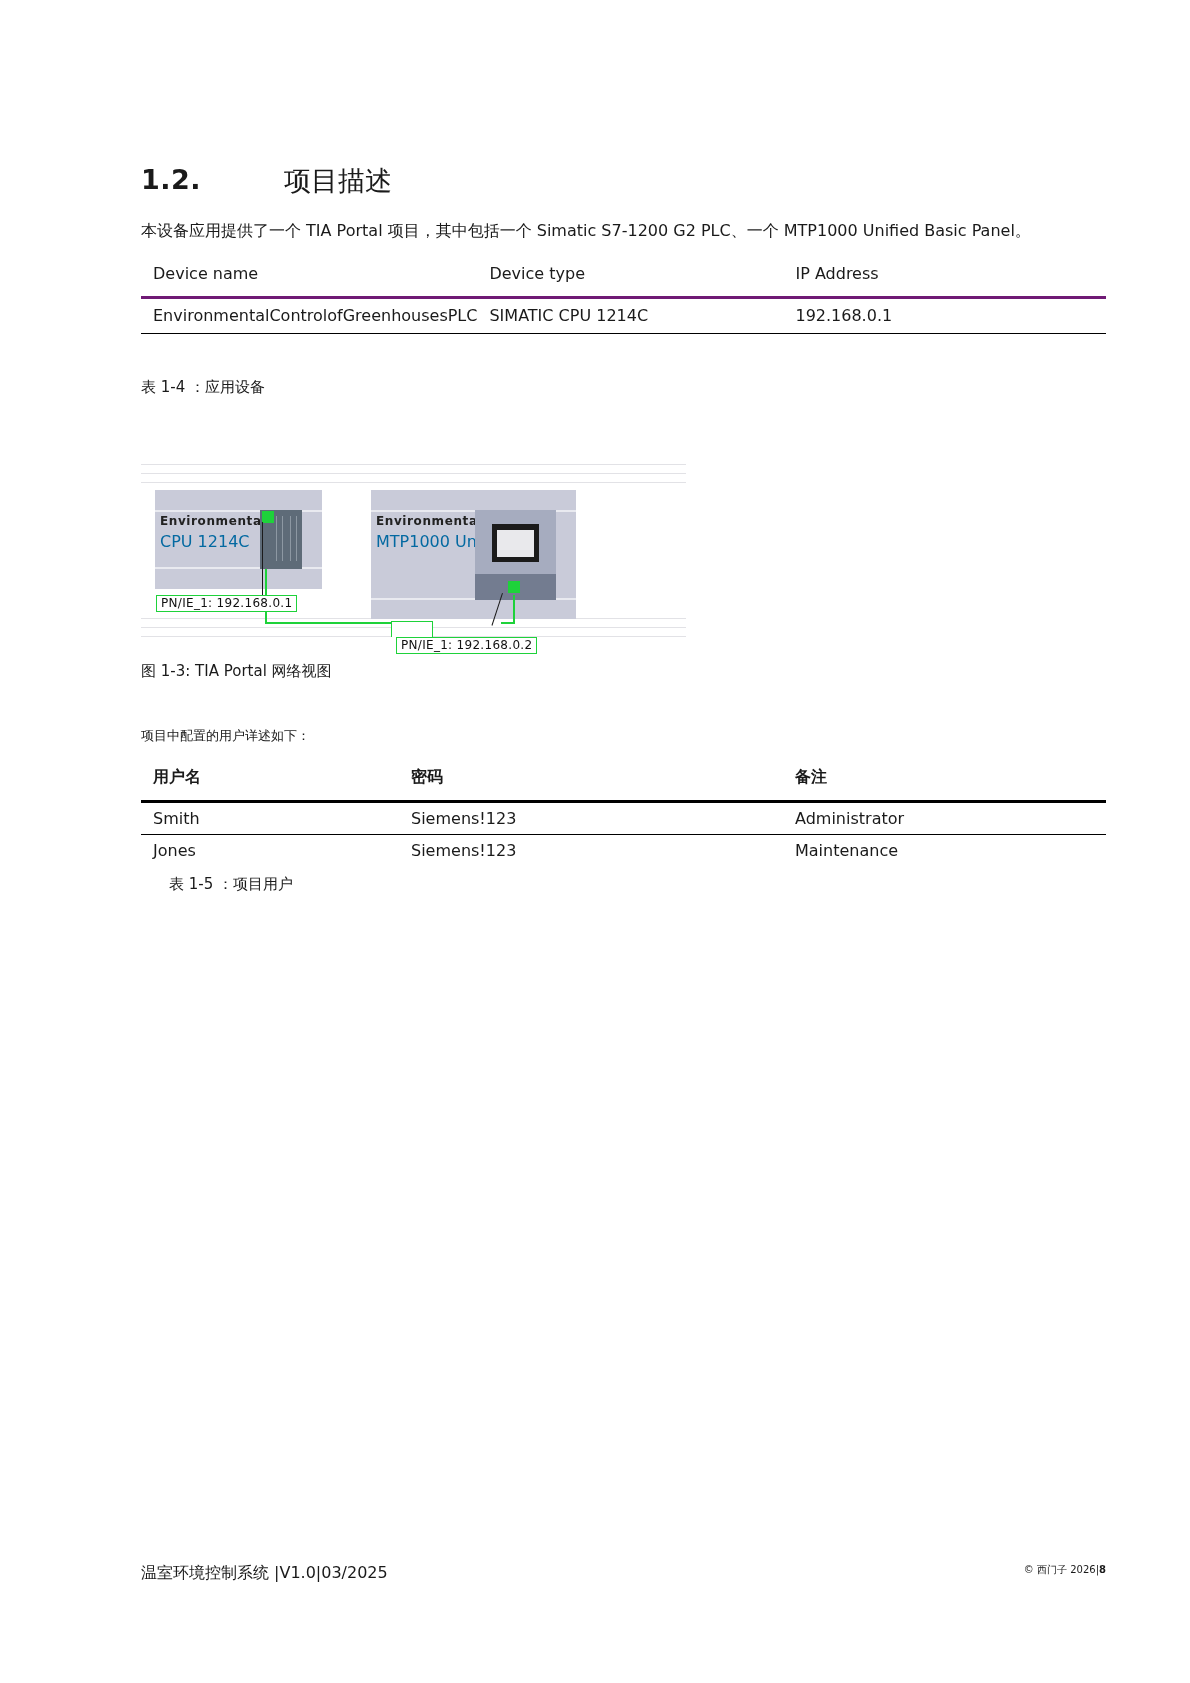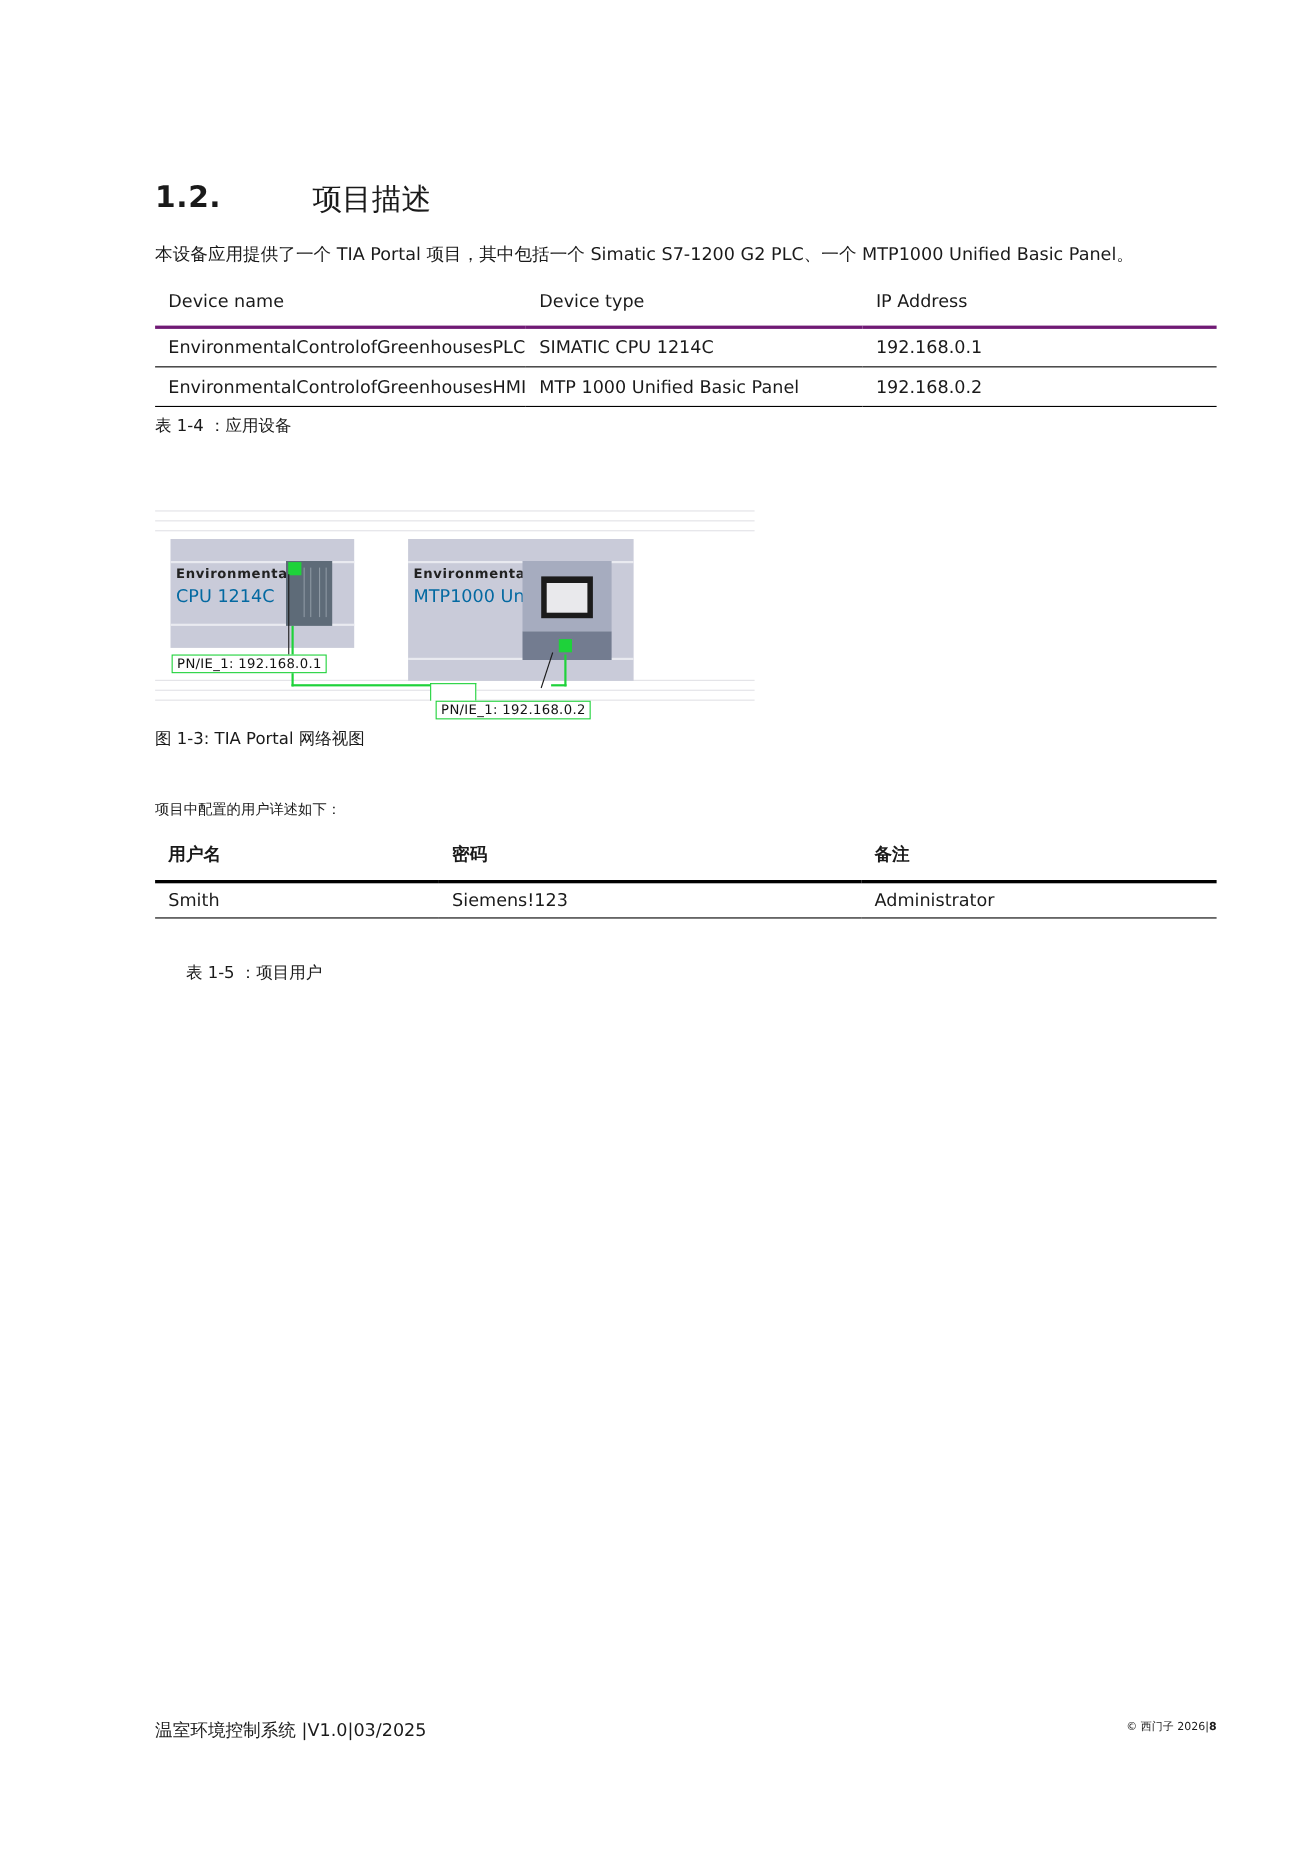--- a/index.html
+++ b/index.html
@@ -87,25 +87,20 @@
       <th>Device type</th>
       <th>IP Address</th>
     </tr>
   </thead>
   <tbody>
     <tr>
       <td>EnvironmentalControlofGreenhousesPLC</td>
       <td>SIMATIC CPU 1214C</td>
       <td>192.168.0.1</td>
     </tr>
-    <tr>
-      <td>EnvironmentalControlofGreenhousesHMI</td>
-      <td>MTP 1000 Unified Basic Panel</td>
-      <td>192.168.0.2</td>
-    </tr>
   </tbody>
 </table>
 <div class="abs caption cap1">表 1-4 ：应用设备</div>
 
 <div class="abs diagram">
   <div class="gridline" style="top:12px;width:545px"></div>
   <div class="gridline" style="top:21px;width:545px"></div>
   <div class="gridline" style="top:30px;width:545px"></div>
   <div class="gridline" style="top:166px;width:545px"></div>
   <div class="gridline" style="top:175px;width:545px"></div>
@@ -167,18 +162,23 @@
       <th>密码</th>
       <th>备注</th>
     </tr>
   </thead>
   <tbody>
     <tr class="r0">
       <td>Smith</td>
       <td>Siemens!123</td>
       <td>Administrator</td>
     </tr>
+    <tr>
+      <td>Jones</td>
+      <td>Siemens!123</td>
+      <td>Maintenance</td>
+    </tr>
   </tbody>
 </table>
 <div class="abs caption cap3">表 1-5 ：项目用户</div>
 
 <div class="abs footer-left">温室环境控制系统 |V1.0|03/2025</div>
 <div class="abs footer-right"><span>© 西门子 2026|</span><b>8</b></div>
 
 </body></html>

